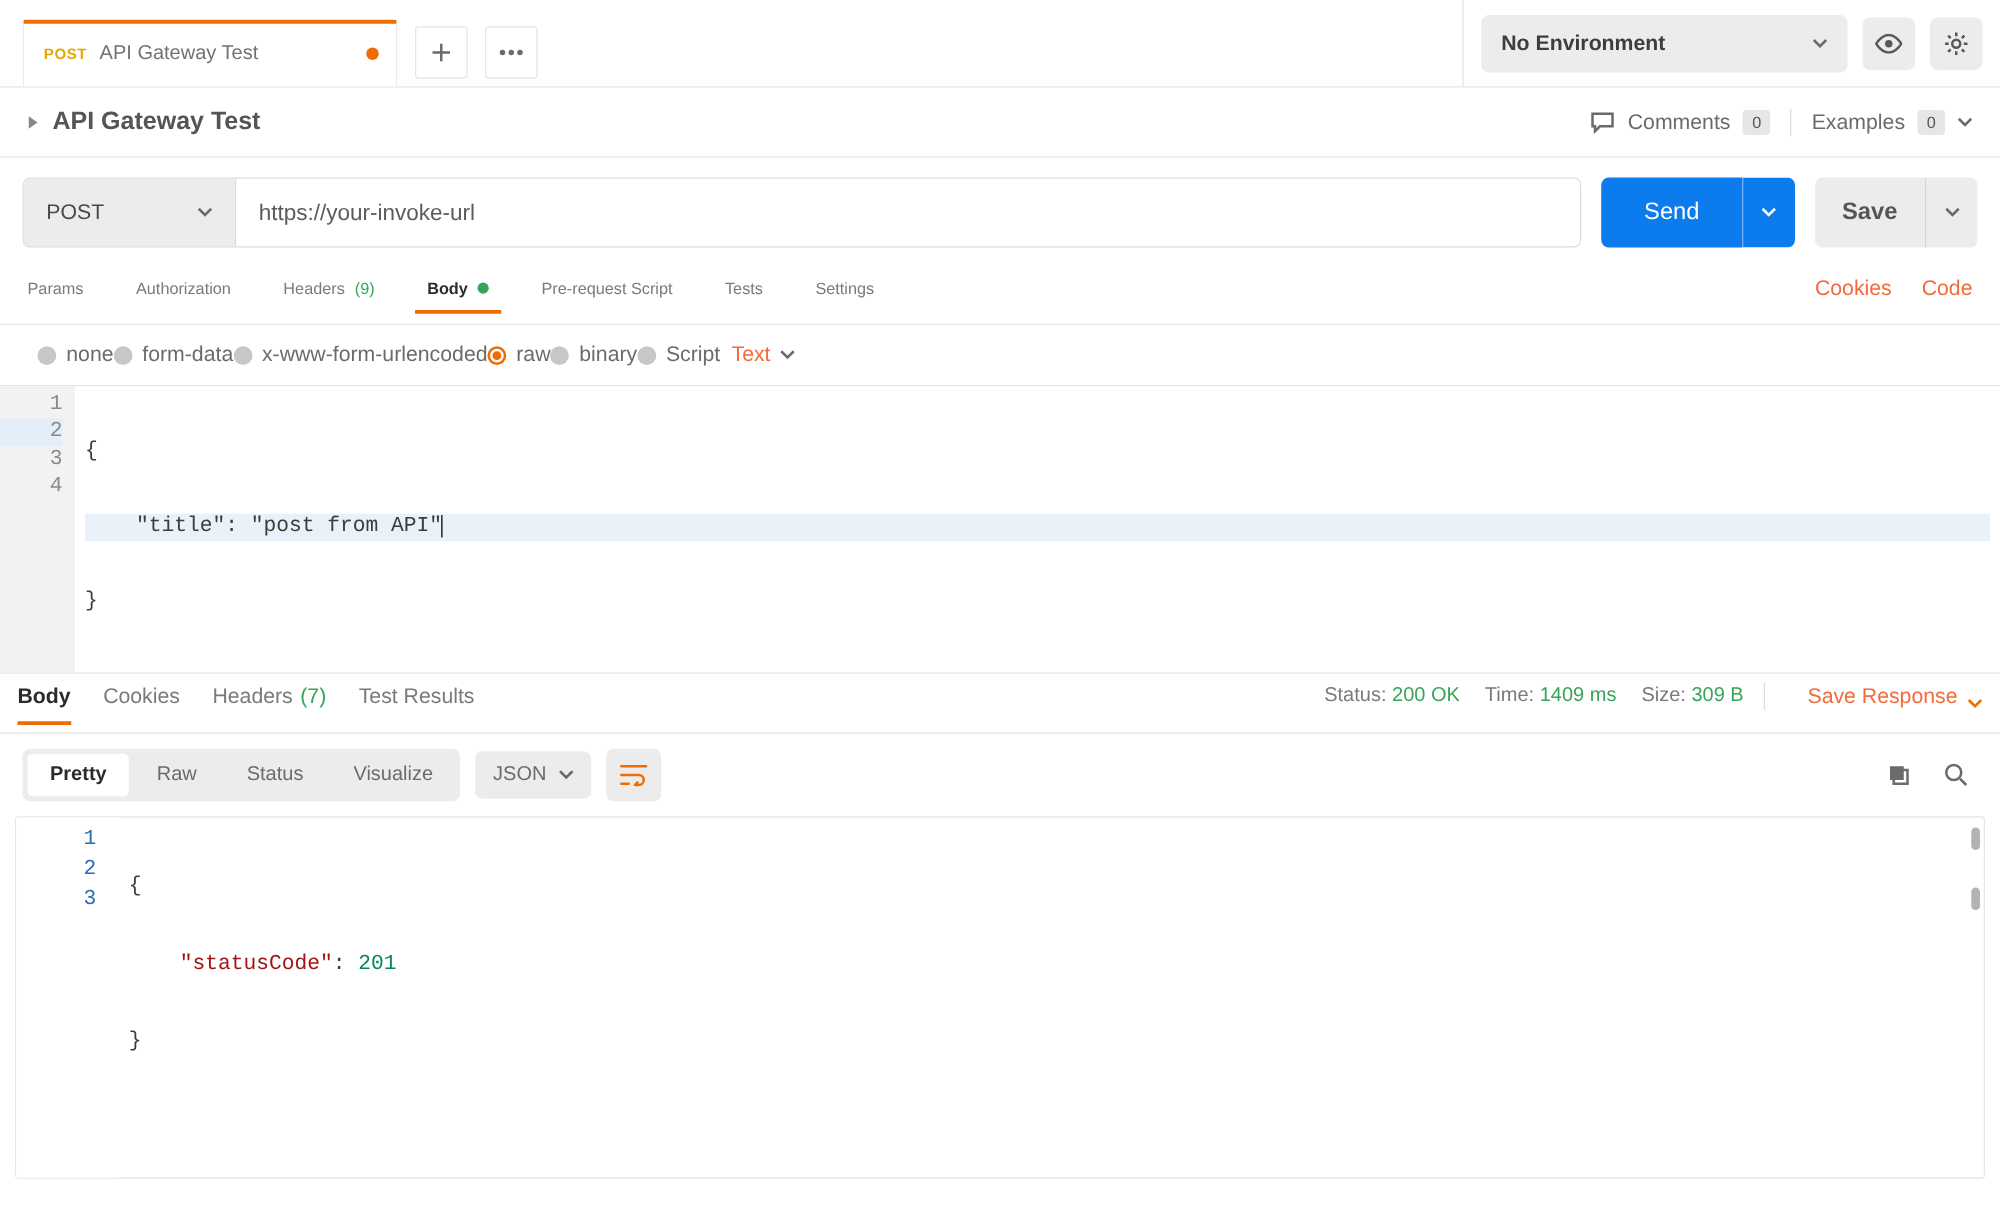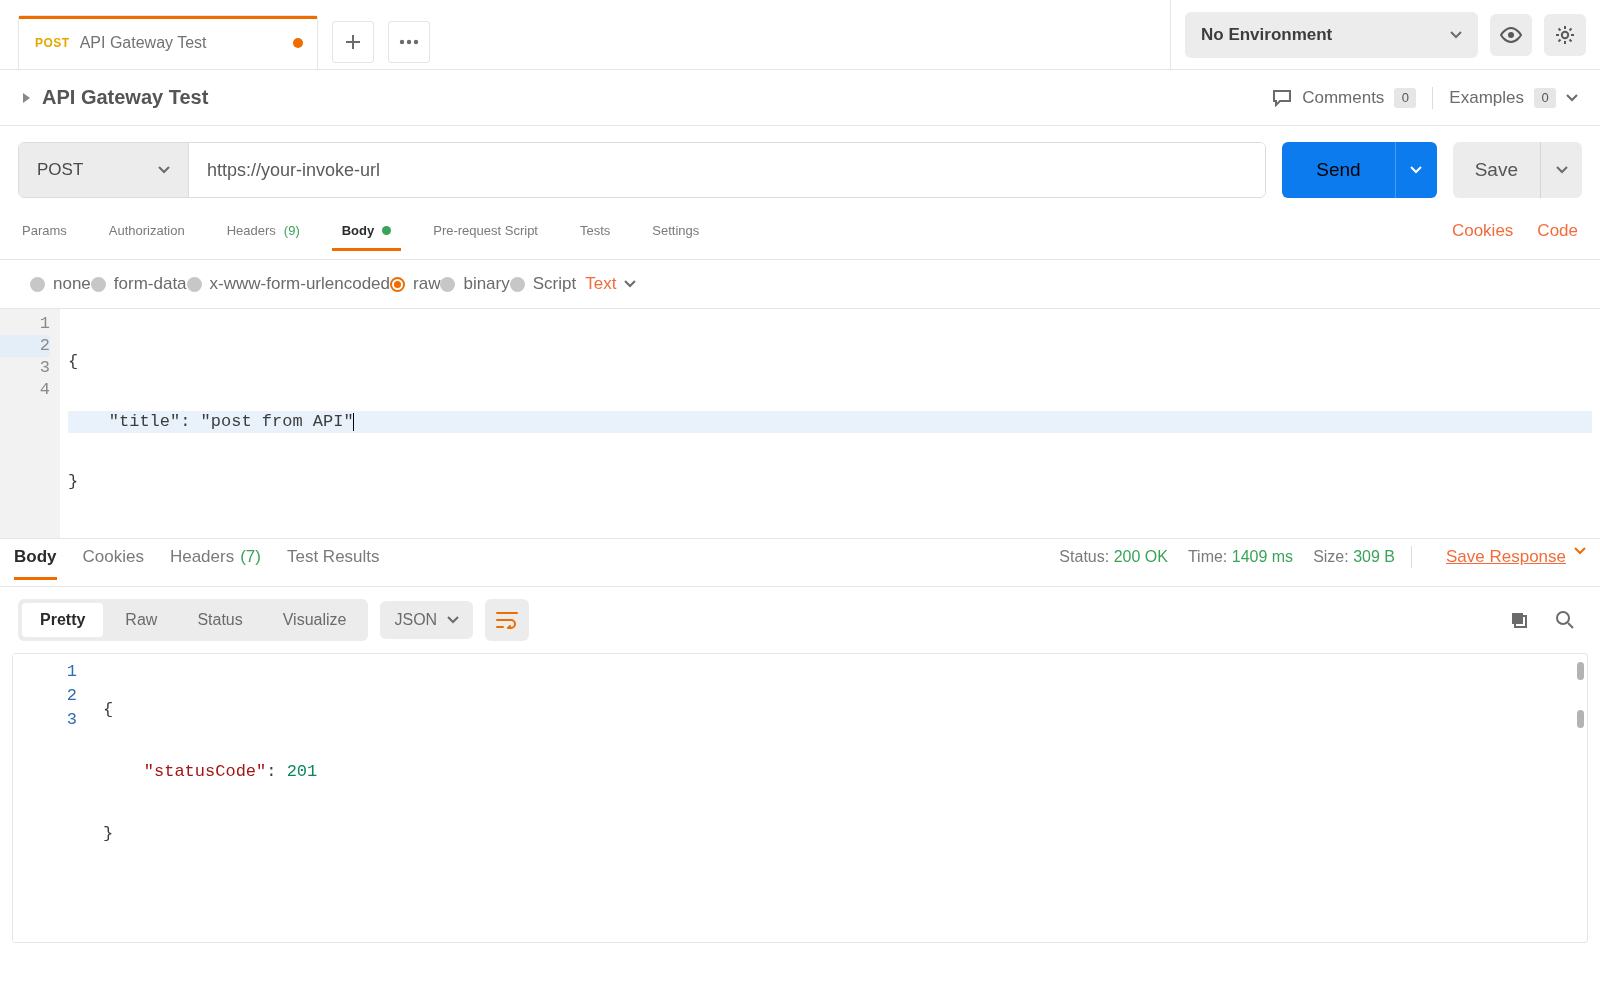--- a/index.html
+++ b/index.html
@@ -50,24 +50,24 @@
   .title-row .spacer{flex:1;}
   .title-row .link{display:flex;align-items:center;gap:10px;color:#6b6b6b;font-size:17px;}
   .title-row .examples{display:flex;align-items:center;gap:10px;color:#6b6b6b;font-size:17px;justify-content:space-between;}
 
   
   .url-row{display:flex;gap:16px;padding:16px 18px;}
   .method-url{flex:1;display:flex;height:56px;border:1px solid var(--border2);border-radius:6px;overflow:hidden;}
   .method-sel{width:170px;background:var(--bg-tab);display:flex;align-items:center;justify-content:space-between;padding:0 18px;color:#4a4a4a;font-size:17px;border-right:1px solid var(--border2);}
   .url-input{flex:1;border:none;outline:none;font-size:18px;padding:0 18px;color:#5b5b5b;}
   .send-group{display:flex;height:56px;}
-  .send-btn{background:var(--blue);color:#000000;font-size:19px;border:none;border-radius:6px 0 0 6px;padding:0 34px;font-weight:500;}
+  .send-btn{background:var(--blue);color:#ffffff;font-size:19px;border:none;border-radius:6px 0 0 6px;padding:0 34px;font-weight:500;}
   .send-more{background:var(--blue);color:#fff;border:none;border-left:1px solid rgba(255,255,255,0.25);border-radius:0 6px 6px 0;width:42px;display:flex;align-items:center;justify-content:center;}
   .save-group{display:flex;height:56px;}
-  .save-btn{background:var(--bg-tab);color:#555;font-size:19px;border:none;border-radius:6px 0 0 6px;padding:0 22px;}
+  .save-btn{background:var(--bg-tab);color:#555;font-size:19px;border:none;border-radius:6px 0 0 6px;padding:0 22px;font-weight:bold;}
   .save-more{background:var(--bg-tab);color:#555;border:none;border-left:1px solid #d4d4d4;border-radius:0 6px 6px 0;width:42px;display:flex;align-items:center;justify-content:center;}
 
   
   .req-tabs{display:flex;align-items:center;padding:0 22px;height:46px;border-bottom:1px solid var(--border);position:relative;}
   .req-tabs .tab{margin-right:42px;color:var(--text-soft);font-size:13px;position:relative;padding-bottom:12px;display:flex;align-items:center;gap:8px;}
   .req-tabs .tab.active{color:#2b2b2b;font-weight:600;}
   .req-tabs .tab.active::after{content:"";position:absolute;left:-10px;right:-10px;bottom:-1px;height:3px;background:var(--orange);}
   .req-tabs .count{color:var(--green);}
   .req-tabs .greendot{width:9px;height:9px;border-radius:50%;background:#3aa35a;}
   .req-tabs .right{margin-left:auto;display:flex;gap:24px;color:var(--orange2);font-size:17px;padding-bottom:12px;}
@@ -88,21 +88,21 @@
   .cursor{display:inline-block;width:1px;height:18px;background:#000;vertical-align:middle;margin-left:-1px;}
 
   
   .resp-tabs{display:flex;align-items:center;padding:0 14px;height:48px;border-bottom:1px solid var(--border);}
   .resp-tabs .tab{margin-right:26px;color:var(--text-soft);font-size:17px;position:relative;padding-bottom:12px;display:flex;align-items:center;gap:6px;}
   .resp-tabs .tab.active{color:#2b2b2b;font-weight:600;}
   .resp-tabs .tab.active::after{content:"";position:absolute;left:0;right:0;bottom:-1px;height:3px;background:var(--orange);}
   .resp-tabs .count{color:var(--green);}
   .resp-tabs .status{margin-left:auto;display:flex;align-items:center;gap:20px;color:#7a7a7a;font-size:16px;padding-bottom:12px;}
   .resp-tabs .status .v{color:var(--green);}
-  .resp-tabs .save{color:var(--orange2);font-size:17px;display:flex;align-items:flex-start;gap:8px;padding-bottom:12px;margin-left:18px;text-decoration:underline;}
+  .resp-tabs .save{color:var(--orange2);font-size:17px;display:flex;align-items:flex-end;gap:8px;padding-bottom:12px;margin-left:18px;}
 
   
   .resp-toolbar{display:flex;align-items:center;padding:12px 18px;gap:12px;}
   .seg{display:flex;background:var(--bg-tab);border-radius:6px;padding:4px;gap:4px;}
   .seg .segbtn{padding:8px 18px;border-radius:4px;color:#6b6b6b;font-size:16px;}
   .seg .segbtn.active{background:#fff;color:#2b2b2b;font-weight:600;}
   .seg2{display:flex;align-items:center;background:var(--bg-tab);border-radius:6px;padding:10px 14px;gap:10px;color:#6b6b6b;font-size:16px;}
   .wrap-btn{width:44px;height:42px;background:var(--bg-tab);border-radius:6px;display:flex;align-items:center;justify-content:center;}
   .resp-toolbar .sp{flex:1;}
   .tool-icon{width:34px;height:34px;display:flex;align-items:center;justify-content:center;color:#6b6b6b;}

